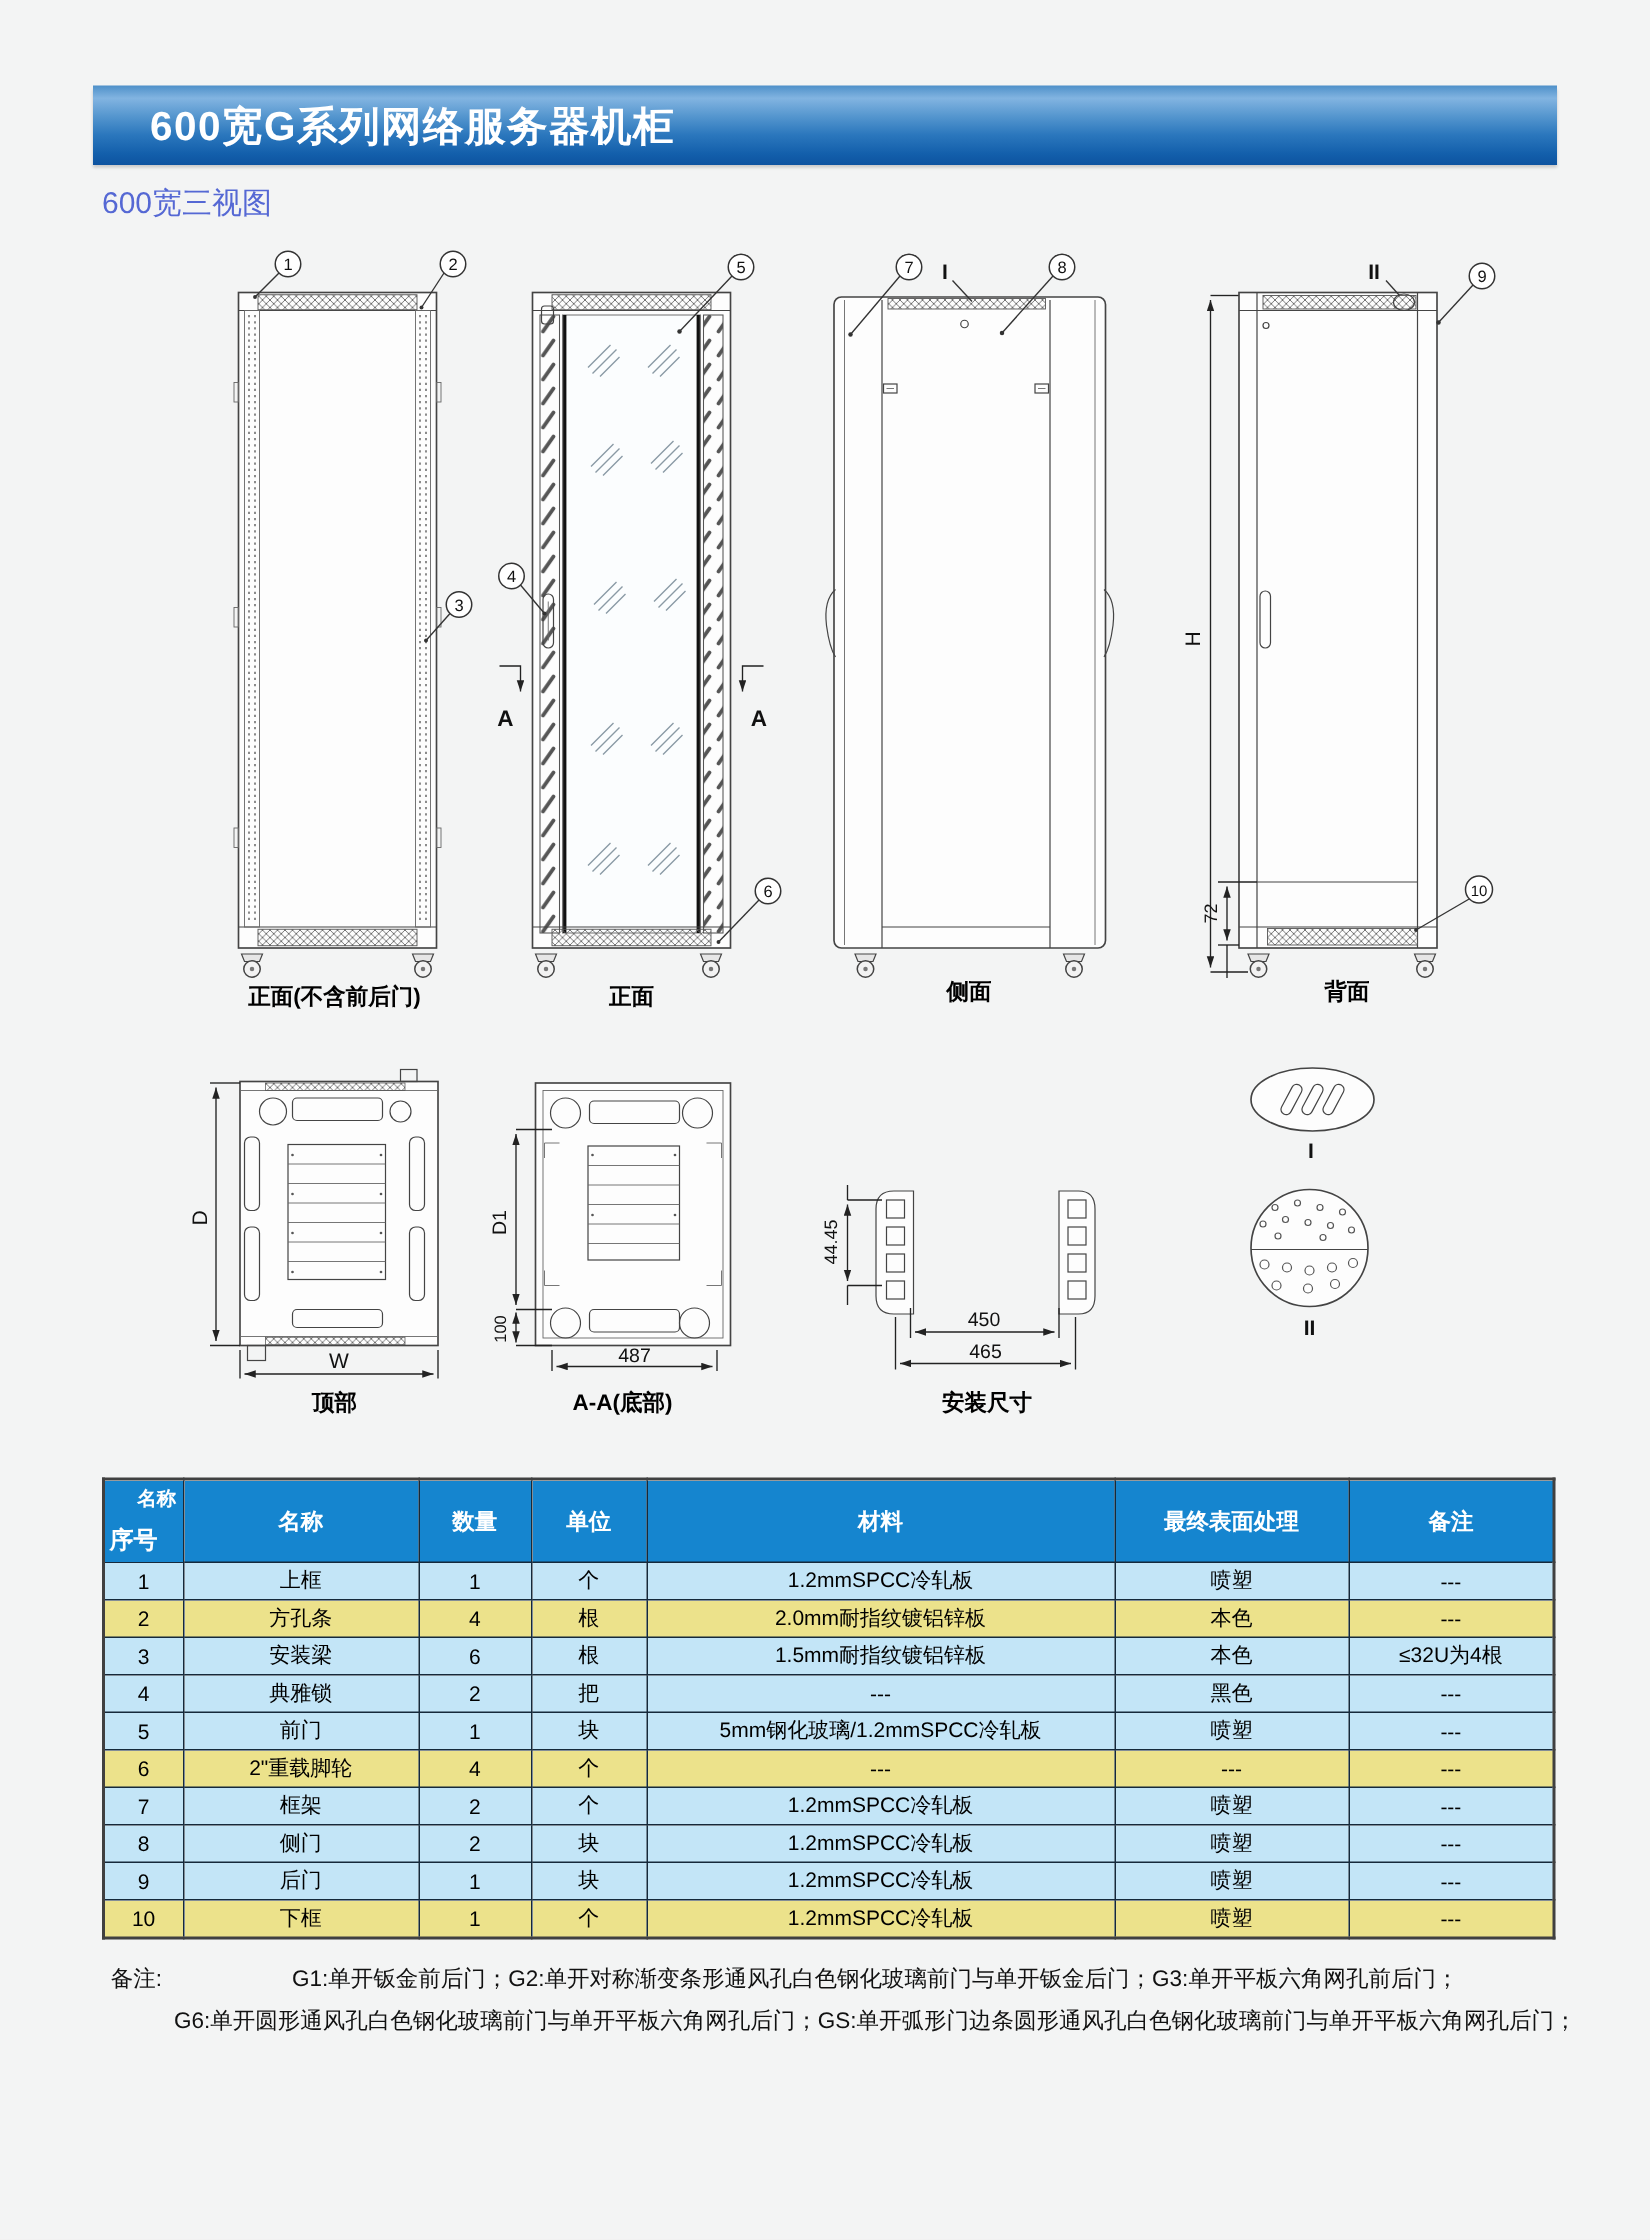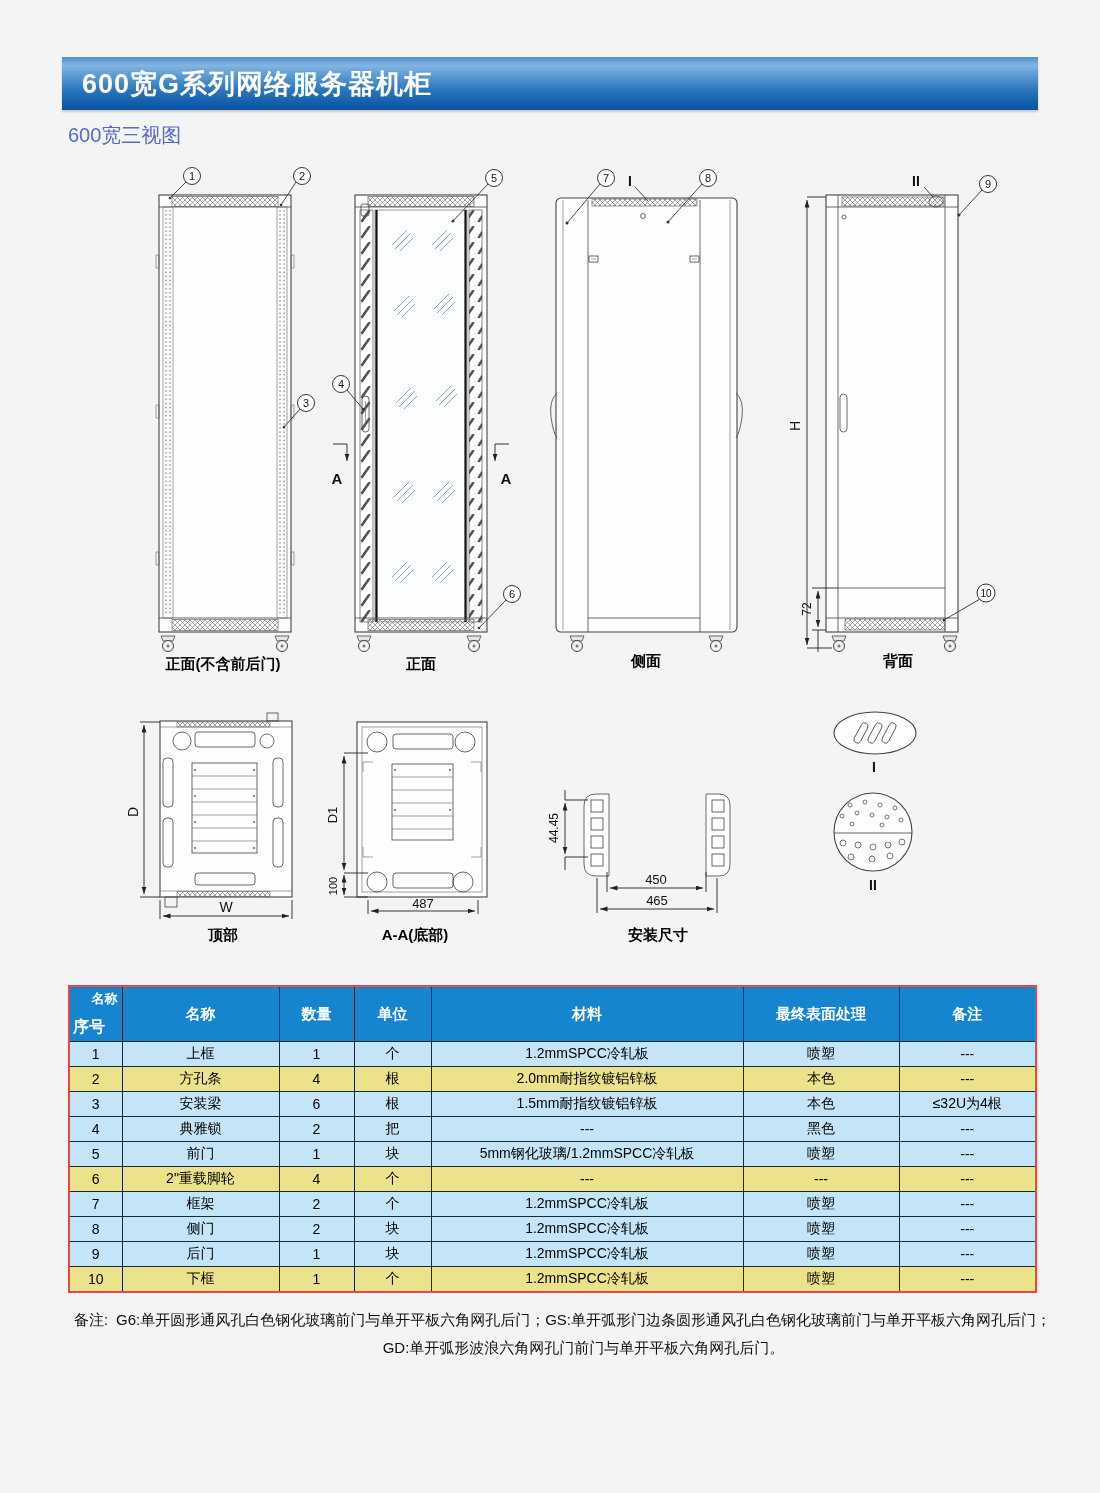--- a/index.html
+++ b/index.html
@@ -4,21 +4,21 @@
 <style>
   html,body{margin:0;padding:0;}
   body{font-family:"Liberation Sans","DejaVu Sans",sans-serif;background:#e9e9e9;}
   .page{position:relative;width:1100px;height:1493px;background:#f3f4f4;overflow:hidden;}
   .abs{position:absolute;}
 
   
   .banner{left:62px;top:57px;width:976px;height:53px;
     background:linear-gradient(180deg,#4e90c9 0%,#82b4e1 16%,#5697cf 38%,#2b77bd 62%,#135fab 86%,#0d53a0 100%);
     box-shadow:0 2px 2px rgba(0,0,0,0.18);}
-  .banner-title{padding-left:20px;line-height:54px;font-size:27px;font-weight:bold;color:#ffffff;letter-spacing:1px;}
+  .banner-title{padding-left:38px;line-height:54px;font-size:27px;font-weight:bold;color:#ffffff;letter-spacing:1px;}
   .subtitle{left:68px;top:122px;font-size:20px;color:#5568d4;font-weight:500;}
 
   
   svg.drawing{left:60px;top:160px;}
   .o{fill:none;stroke:#444;stroke-width:1.1;}
   .o2{fill:none;stroke:#444;stroke-width:0.8;}
   .i{fill:none;stroke:#666;stroke-width:0.6;}
   .thick{stroke:#111;stroke-width:2.2;}
   .dash{stroke:#555;stroke-width:0.9;stroke-dasharray:1.5 2.6;fill:none;}
   .glass{fill:#fbfdfe;stroke:#777;stroke-width:0.7;}
@@ -28,21 +28,21 @@
   .co circle.dot{fill:#333;stroke:none;}
   .co text{font-size:11px;text-anchor:middle;fill:#111;}
   .dim line,.dim path{stroke:#222;stroke-width:0.9;fill:none;}
   .ext{stroke:#222;stroke-width:0.7;}
   .dim text{font-size:13px;fill:#111;text-anchor:middle;}
   .cap{font-size:15px;fill:#000;text-anchor:middle;font-weight:600;}
   .rlabel{font-size:14px;fill:#111;text-anchor:middle;}
 
   
   table.parts{left:68px;top:985px;width:967px;border-collapse:collapse;table-layout:fixed;
-    border:2px solid #ef4444;font-size:14px;color:#000;}
+    border:2px solid #404040;font-size:14px;color:#000;}
   table.parts td,table.parts th{border:1.5px solid #15293b;text-align:center;padding:0;height:24px;overflow:hidden;white-space:nowrap;}
   table.parts thead th{background:#1585cf;color:#fff;font-size:15px;font-weight:bold;height:54px;}
   tr.blue td{background:#c3e5f7;}
   tr.yellow td{background:#ece28b;}
   th.corner{position:relative;
     background:linear-gradient(to bottom right,#1585cf calc(50% - 1px),#10304a calc(50% - 1px),#10304a calc(50% + 1px),#1585cf calc(50% + 1px));}
   th.corner .t{position:absolute;top:3px;right:4px;font-size:13px;}
   th.corner .b{position:absolute;bottom:3px;left:3px;font-size:16px;}
 
   
@@ -538,18 +538,18 @@
           <td>1.2mmSPCC冷轧板</td>
           <td>喷塑</td>
           <td>---</td>
         </tr>
     </tbody>
   </table>
 
   <div class="notes abs">
     <div class="notes-label">备注:</div>
     <div class="notes-lines">
+      <div>G1:单开钣金前后门；G2:单开对称渐变条形通风孔白色钢化玻璃前门与单开钣金后门；G3:单开平板六角网孔前后门；</div>
       <div>G6:单开圆形通风孔白色钢化玻璃前门与单开平板六角网孔后门；GS:单开弧形门边条圆形通风孔白色钢化玻璃前门与单开平板六角网孔后门；</div>
-      <div>GD:单开弧形波浪六角网孔门前门与单开平板六角网孔后门。</div>
     </div>
   </div>
 
 </div>
 
 </body></html>

